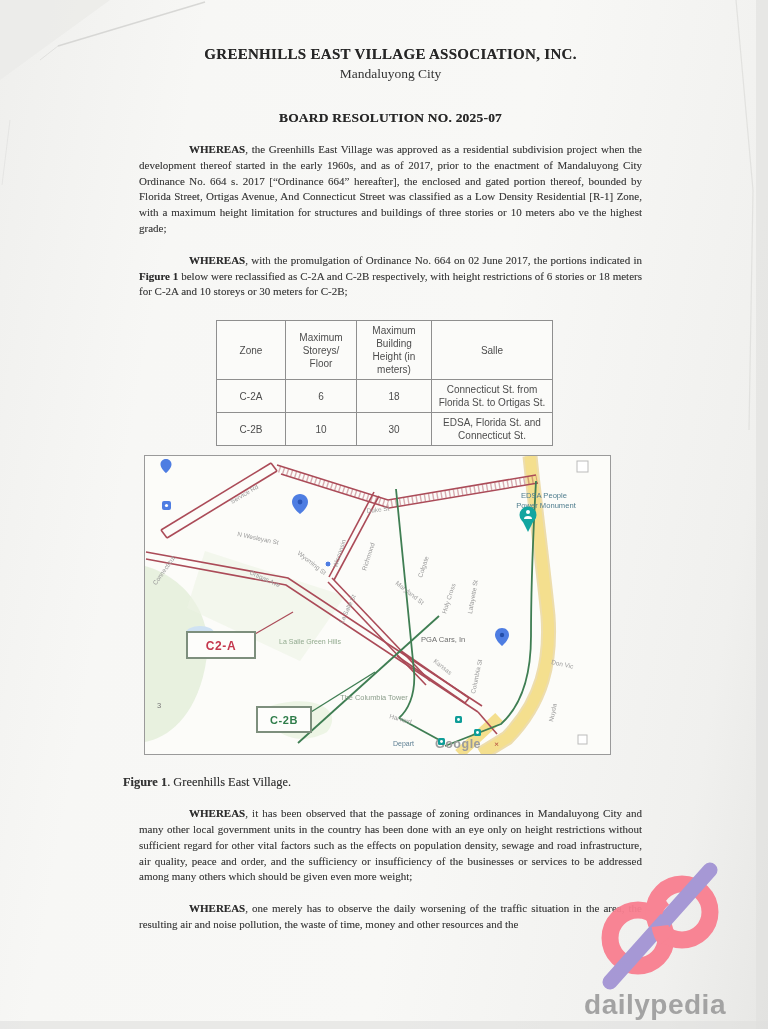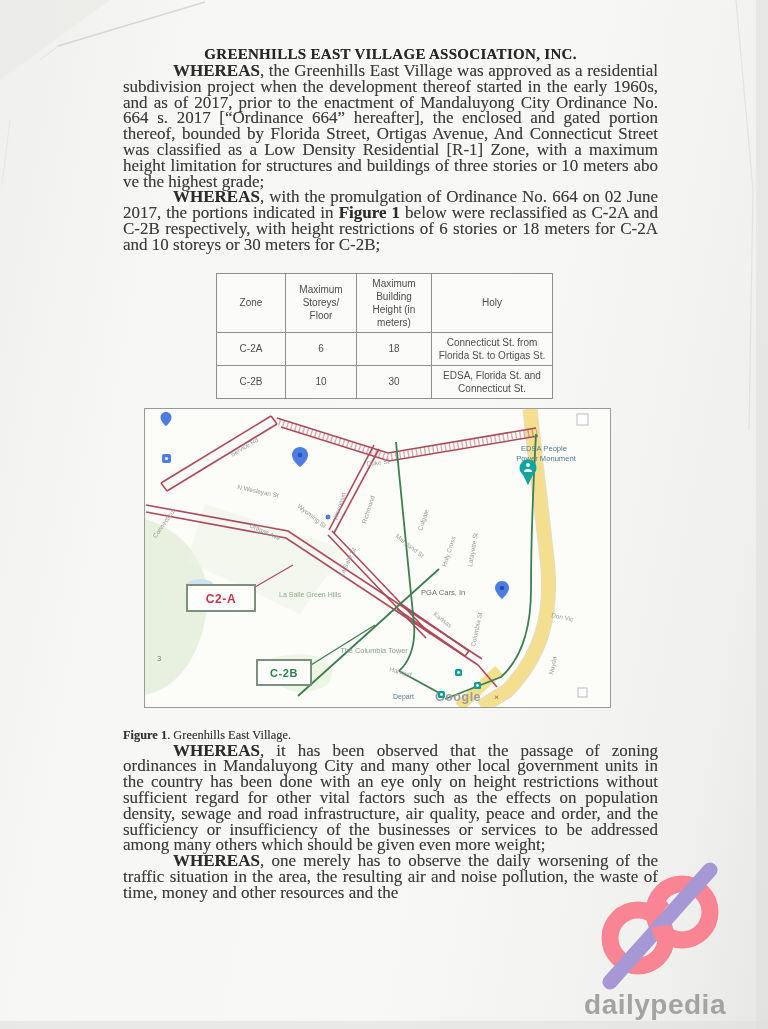--- a/index.html
+++ b/index.html
@@ -18,22 +18,22 @@
   .org-name{
     text-align:center;font-size:15px;font-weight:bold;color:#262626;
     letter-spacing:.3px;text-shadow:0 0 .5px rgba(40,40,40,.55);
   }
   .org-city{text-align:center;font-size:13.5px;margin-top:3px;color:#333;}
   .res-title{
     text-align:center;font-size:13.5px;font-weight:bold;color:#262626;
     margin-top:28px;letter-spacing:.2px;text-shadow:0 0 .5px rgba(40,40,40,.5);
   }
   p.body{
-    font-size:17px;line-height:15.8px;text-align:justify;text-indent:50px;
-    margin:0;color:#3c3c3c;text-shadow:0 0 .45px rgba(60,60,60,.45);
+    font-size:11px;line-height:15.8px;text-align:justify;text-indent:50px;
+    margin:16px;color:#3c3c3c;text-shadow:0 0 .45px rgba(60,60,60,.45);
   }
   p.body b{color:#2c2c2c;}
   .p1{margin-top:30px;} .p2{margin-top:13px;} .p3{margin-top:17px;} .p4{margin-top:13px;}
   table.zoning{
     border-collapse:collapse;margin:20px 0 0 93px;
     font-family:"Liberation Sans", sans-serif;font-size:10px;color:#4d4d4d;
     text-align:center;
   }
   table.zoning th,table.zoning td{
     border:1px solid #8f8f8f;padding:3px 5px;font-weight:normal;line-height:1.3;
@@ -62,32 +62,34 @@
     <path d="M40,60 L58,46" stroke="#dcdcda" stroke-width="1" fill="none" opacity="0.8"></path>
     <path d="M736,0 L753,190 L749,430" stroke="#dddddb" stroke-width="1.2" fill="none" opacity="0.8"></path>
     <path d="M10,120 L2,185" stroke="#e0e0de" stroke-width="1" fill="none" opacity="0.7"></path>
     <rect x="756" y="0" width="12" height="1029" fill="#dededc" opacity="0.55"></rect>
     <rect x="0" y="1021" width="768" height="8" fill="#e0e0de" opacity="0.6"></rect>
   </svg>
 
   <div class="content">
 
     <div class="org-name">GREENHILLS EAST VILLAGE ASSOCIATION, INC.</div>
+    <div class="org-city">Mandaluyong City</div>
+    <div class="res-title">BOARD RESOLUTION NO. 2025-07</div>
 
     <p class="body p1"><b>WHEREAS</b><span>, the Greenhills East Village was approved as a residential subdivision project when the development thereof started in the early 1960s, and as of 2017, prior to the enactment of Mandaluyong City Ordinance No. 664 s. 2017 [“Ordinance 664” hereafter], the enclosed and gated portion thereof, bounded by Florida Street, Ortigas Avenue, And Connecticut Street was classified as a Low Density Residential [R-1] Zone, with a maximum height limitation for structures and buildings of three stories or 10 meters abo ve the highest grade;</span></p>
 
     <p class="body p2"><b>WHEREAS</b><span>, with the promulgation of Ordinance No. 664 on 02 June 2017, the portions indicated in </span><b>Figure 1</b><span> below were reclassified as C-2A and C-2B respectively, with height restrictions of 6 stories or 18 meters for C-2A and 10 storeys or 30 meters for C-2B;</span></p>
 
     <table class="zoning">
       <tbody>
           <tr>
         <th class="colw1">Zone</th>
         <th class="colw2">Maximum Storeys/ Floor</th>
         <th class="colw3">Maximum Building Height (in meters)</th>
-        <th class="colw4">Holy</th>
+        <th class="colw4">Salle</th>
       </tr>
       <tr>
         <td>C-2A</td>
         <td>6</td>
         <td>18</td>
         <td>Connecticut St. from Florida St. to Ortigas St.</td>
       </tr>
       <tr>
         <td>C-2B</td>
         <td>10</td>

